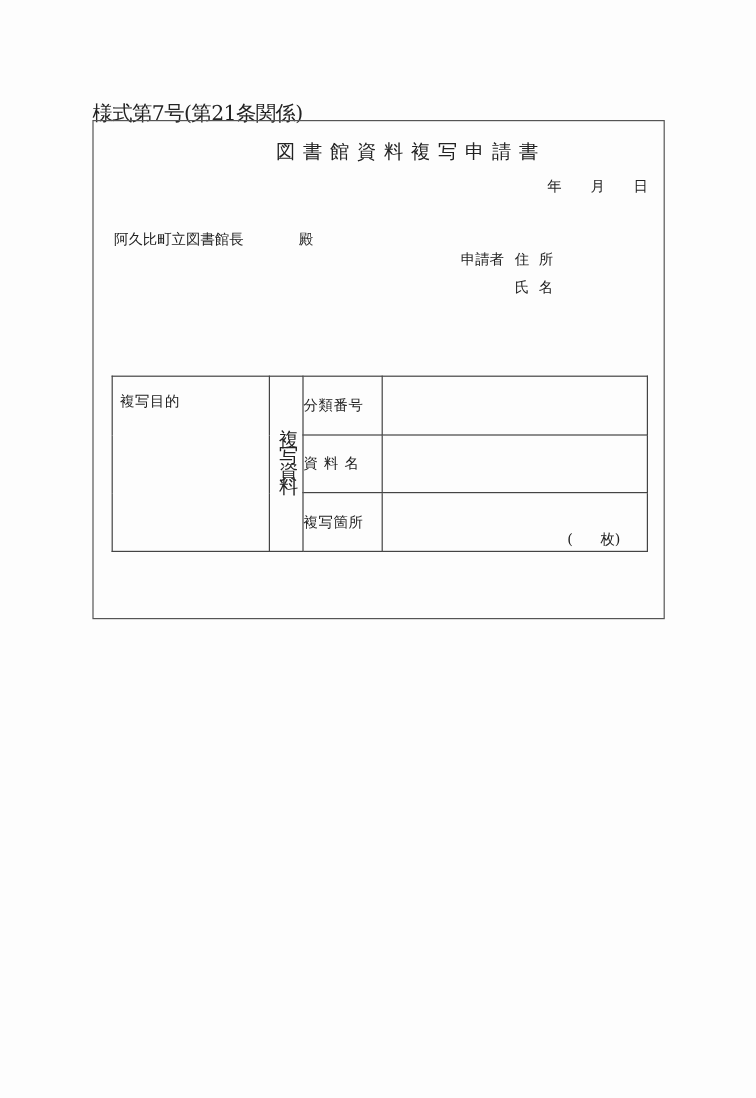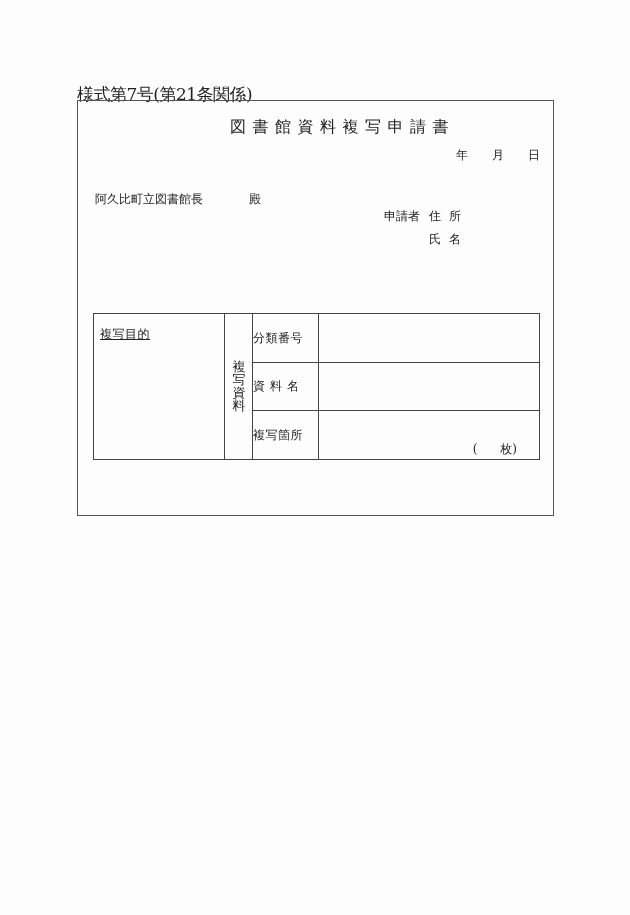--- a/index.html
+++ b/index.html
@@ -94,30 +94,29 @@
     table.copy-table td {
       border: 1px solid #444;
       padding: 0;
       font-size: 12px;
       vertical-align: middle;
     }
     td.purpose {
       vertical-align: top !important;
       padding: 12px 0 0 6px !important;
       letter-spacing: 0.5px;
-      text-decoration: underline;
     }
     td.vertical-label {
       text-align: center;
     }
     .vert {
       display: inline-block;
       width: 12px;
       line-height: 13px;
-      font-size: 13px;
+      font-size: 16px;
       word-break: break-all;
     }
     td.row-label {
       text-align: left;
       letter-spacing: 0.5px;
     }
     td.row-label.spaced { letter-spacing: 5px; }
     td.value-cell {
       position: relative;
     }

